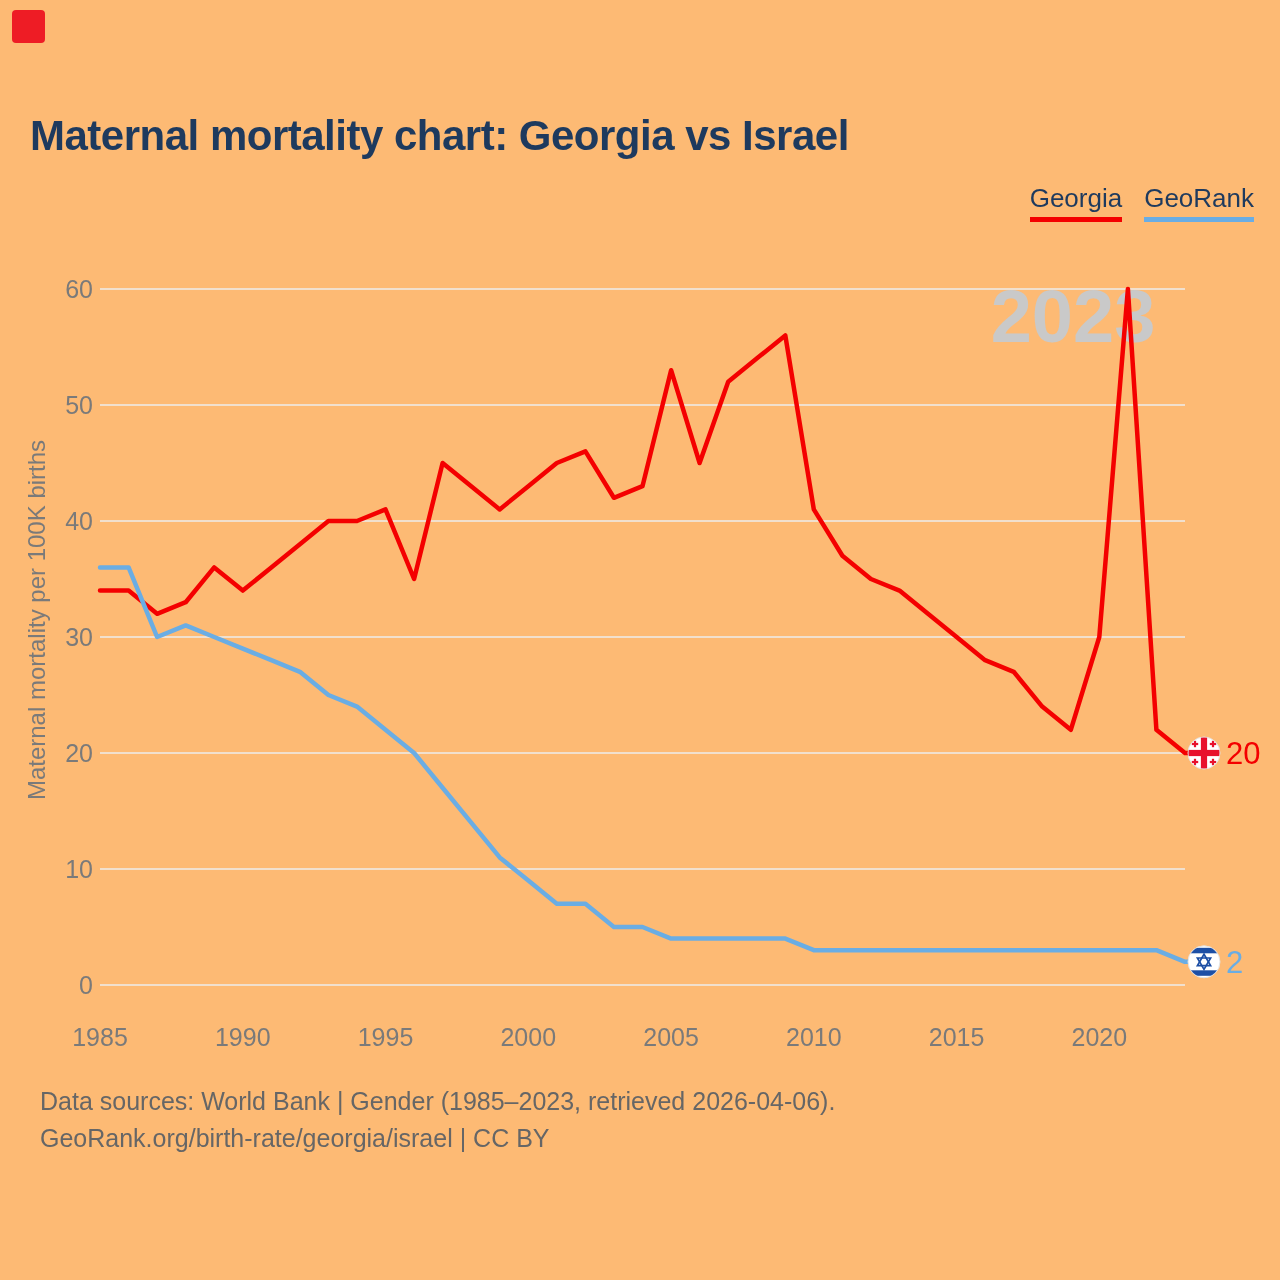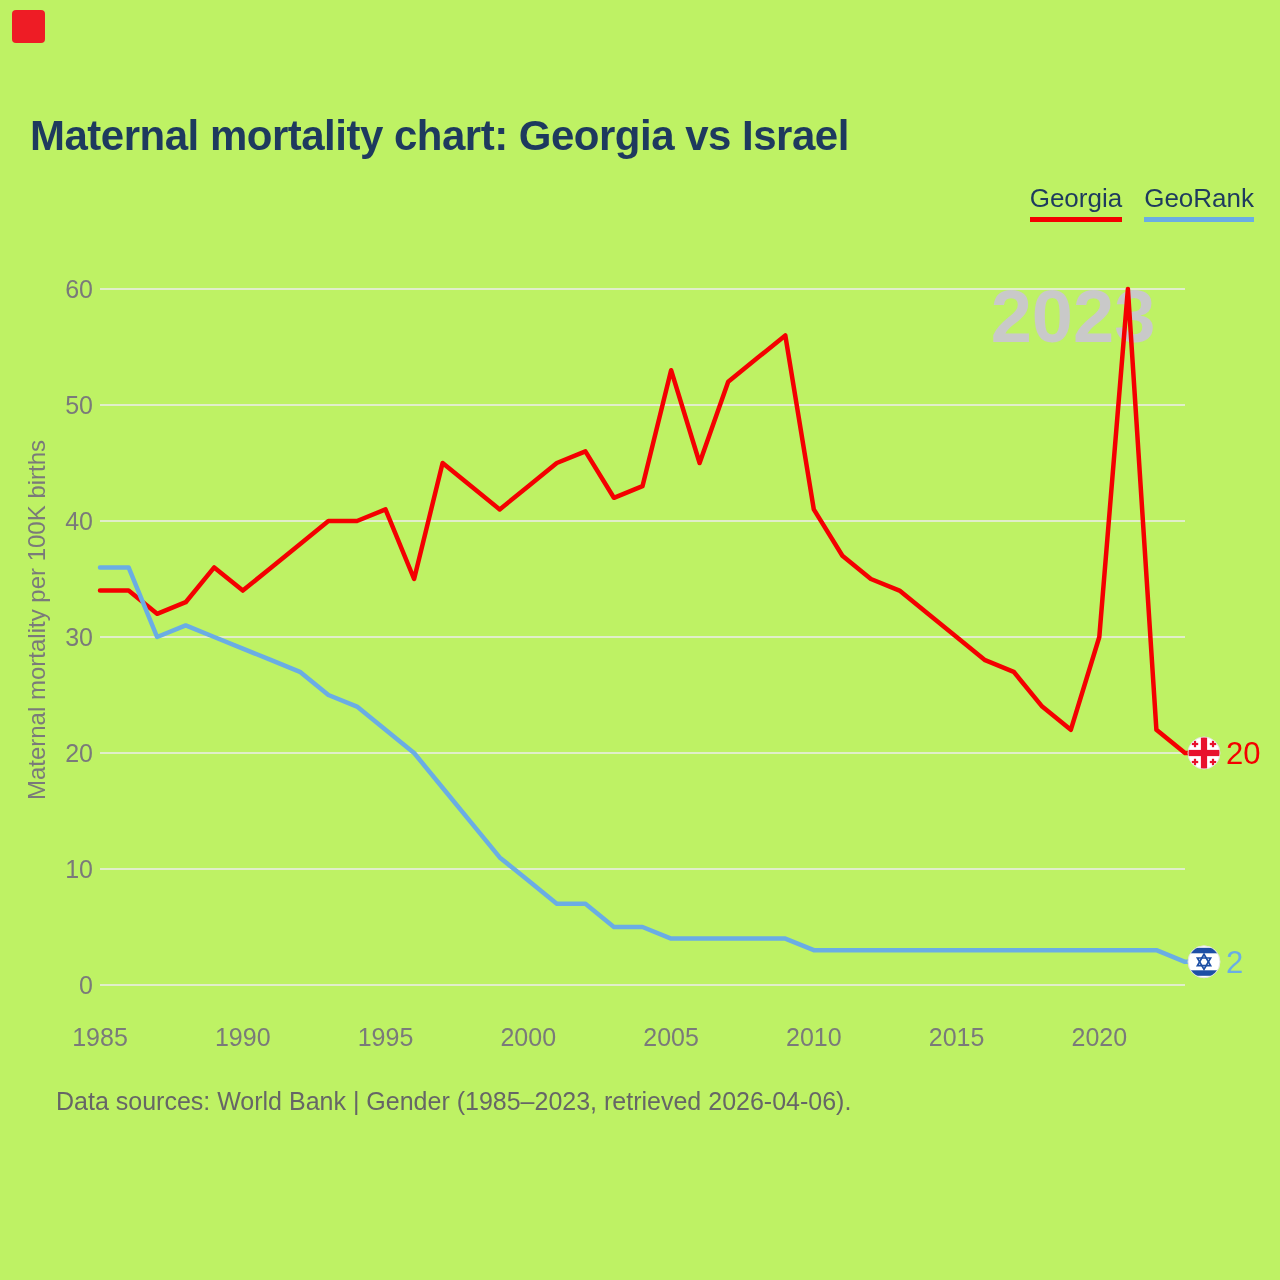--- a/index.html
+++ b/index.html
@@ -1,17 +1,17 @@
 <!DOCTYPE html>
 <html><head>
 <meta charset="utf-8">
 <style>
   html,body{margin:0;padding:0;background:#fff;}
   #stage{
-    position:relative;width:1280px;height:1280px;background:#bef264;overflow:hidden;
+    position:relative;width:1280px;height:1280px;background:#fdba74;overflow:hidden;
     font-family:"Liberation Sans","DejaVu Sans",sans-serif;
   }
   #logo{position:absolute;left:12px;top:10px;width:33px;height:33px;border-radius:4px;}
   #title{
     position:absolute;left:30px;top:112px;margin:0;
     font-size:42px;font-weight:700;color:#1e3a5e;letter-spacing:-0.5px;
   }
   #legend{
     position:absolute;right:26px;top:184px;display:flex;gap:22px;align-items:flex-end;
   }
@@ -19,21 +19,21 @@
     font-size:26px;color:#1e3a5e;padding-bottom:4px;border-bottom:5px solid #ccc;line-height:1.1;
     cursor:pointer;
   }
   #chart{position:absolute;left:0;top:0;}
   svg text{font-family:"Liberation Sans","DejaVu Sans",sans-serif;}
   .tick-label{fill:#7a7a7a;font-size:25px;}
   .axis-title{fill:#7a7a7a;font-size:24px;}
   .watermark{fill:#c9c9c9;font-size:74px;font-weight:700;}
   .end-label{font-size:31px;}
   #footer{
-    position:absolute;left:56px;top:1083px;color:#666666;font-size:25px;line-height:37px;
+    position:absolute;left:40px;top:1083px;color:#666666;font-size:25px;line-height:37px;
   }
 </style>
 </head>
 <body>
 
 <div id="stage">
 
   <div id="logo" style="background: rgb(238, 28, 37);"></div>
 
   <h1 id="title">Maternal mortality chart: Georgia vs Israel</h1>
@@ -108,15 +108,16 @@
         </g>
       </g>
     <g id="end-labels">
         <text x="1226" y="764" fill="#f40000" class="end-label">20</text>
         <text x="1226" y="972.8" fill="#6aade4" class="end-label">2</text>
       </g>
   </svg>
 
   <div id="footer">
     <div>Data sources: World Bank | Gender (1985–2023, retrieved 2026-04-06).</div>
+    <div>GeoRank.org/birth-rate/georgia/israel | CC BY</div>
   </div>
 
 </div>
 
 </body></html>

